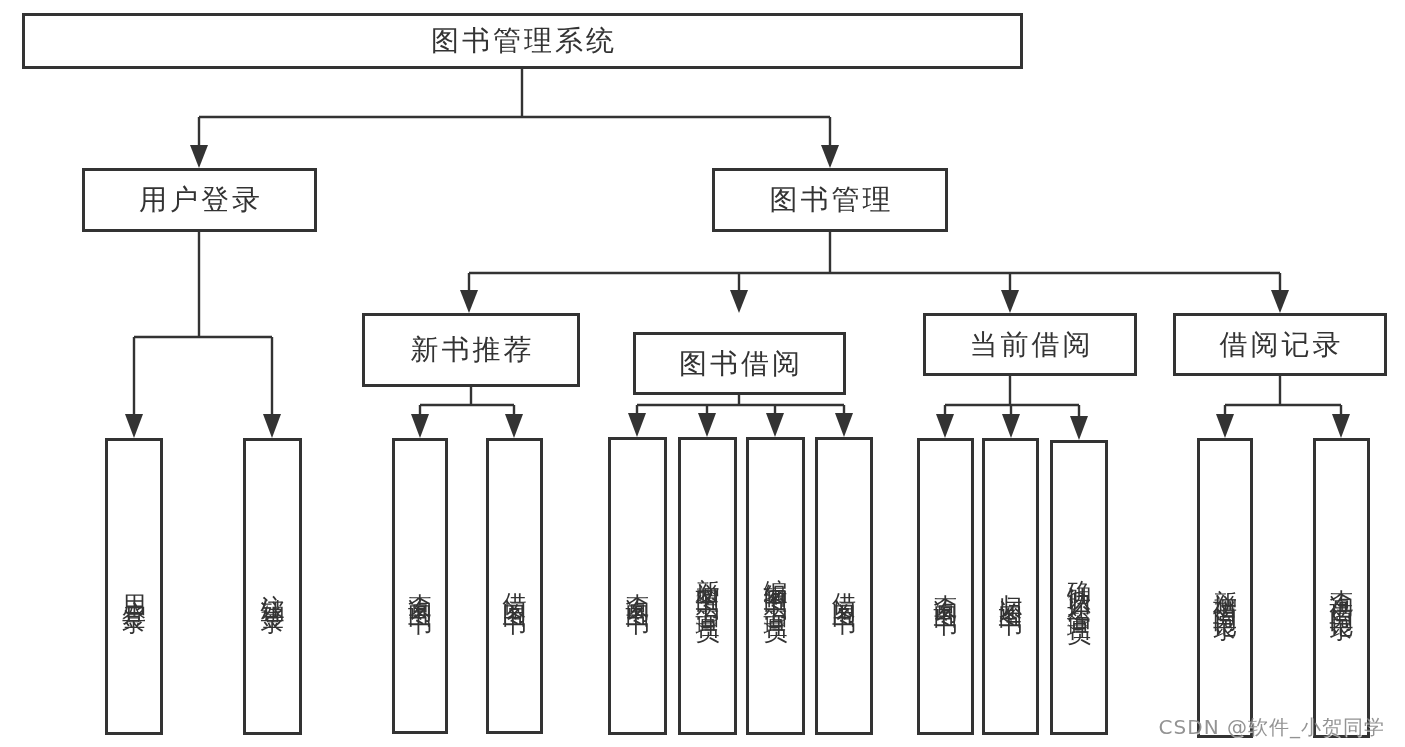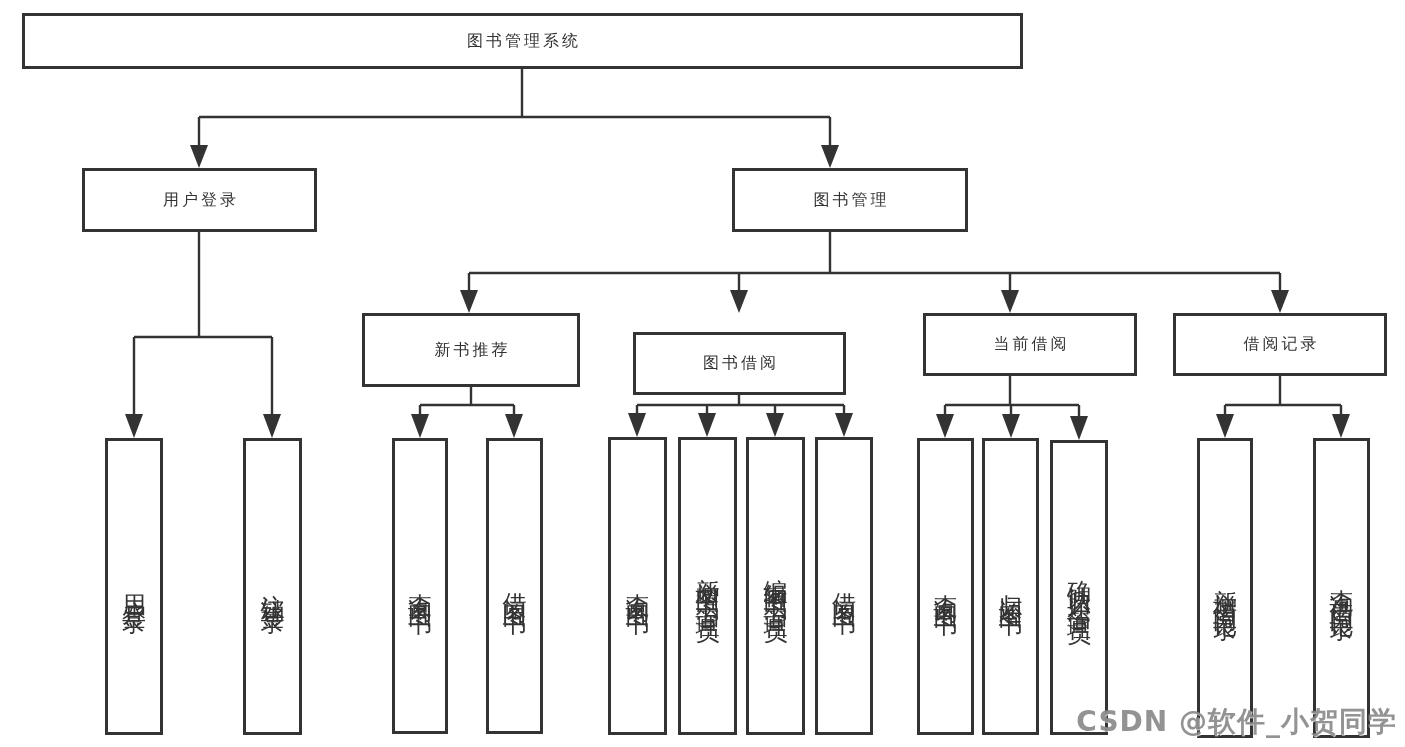--- a/index.html
+++ b/index.html
@@ -26,44 +26,43 @@
     box-sizing: border-box;
     background: #ffffff;
     border: 3px solid #333333;
     display: flex;
     align-items: center;
     justify-content: center;
     color: #333333;
     z-index: 2;
   }
   .node.h-label {
-    font-size: 16px;
+    font-size: 28px;
     letter-spacing: 3px;
     text-indent: 3px;
     white-space: nowrap;
   }
   .node.v-label span {
     writing-mode: vertical-rl;
     text-orientation: mixed;
     font-size: 24px;
     letter-spacing: 6px;
     line-height: 1;
     white-space: nowrap;
   }
   .watermark {
     position: absolute;
-    right: 8px;
+    right: 20px;
     bottom: 6px;
-    font-size: 28px;
+    font-size: 20px;
     color: rgba(128, 128, 128, 0.85);
     text-shadow: 1px 1px 0 rgba(255,255,255,0.7);
     letter-spacing: 1px;
     z-index: 3;
     white-space: nowrap;
-    font-weight: bold;
   }
 </style>
 </head>
 <body>
 
 <div class="canvas">
 
   <svg class="wires" width="1405" height="747" viewBox="0 0 1405 747">
     <g stroke="#333333" stroke-width="2.4" fill="none">
 
@@ -104,21 +103,21 @@
     </g>
   </svg>
 
   <div class="node h-label" style="left:22px; top:13px; width:1001px; height:56px;">
     <span>图书管理系统</span>
   </div>
 
   <div class="node h-label" style="left:82px; top:168px; width:235px; height:64px;">
     <span>用户登录</span>
   </div>
-  <div class="node h-label" style="left:732px; top:168px; width:236px; height:64px;text-align:center;">
+  <div class="node h-label" style="left:712px; top:168px; width:236px; height:64px;text-align:center;">
     <span>图书管理</span>
   </div>
 
   <div class="node h-label" style="left:362px; top:313px; width:218px; height:74px;">
     <span>新书推荐</span>
   </div>
   <div class="node h-label" style="left:633px; top:332px; width:213px; height:63px;">
     <span>图书借阅</span>
   </div>
   <div class="node h-label" style="left:903px; top:313px; width:214px; height:63px;margin-left:20px;">

